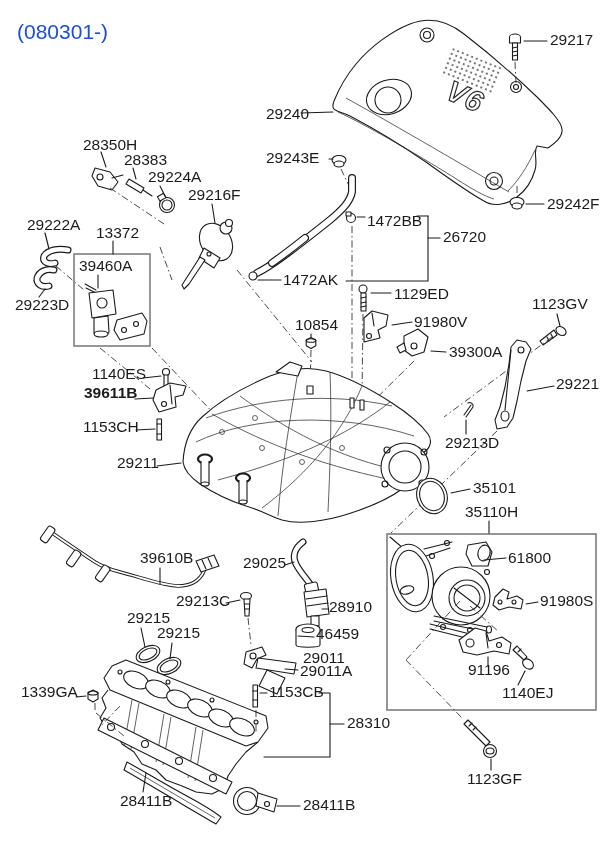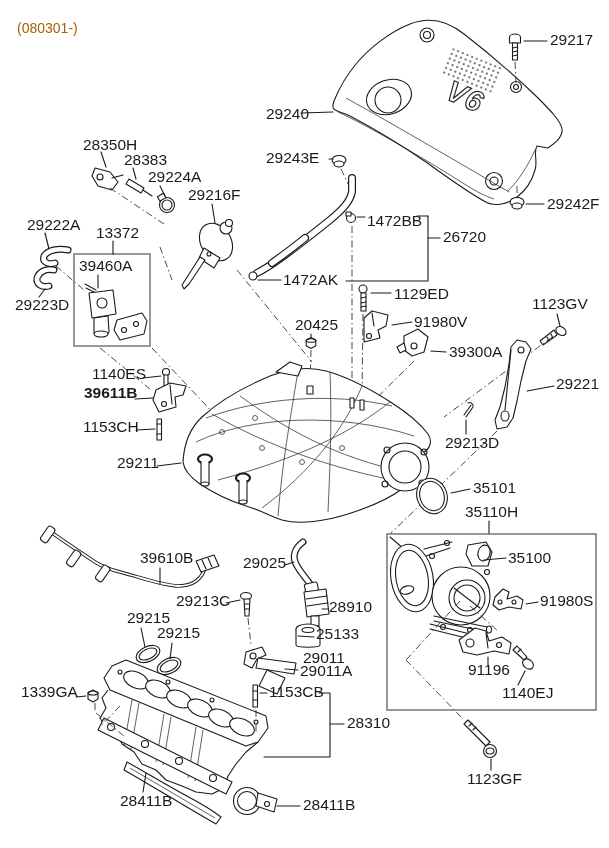--- a/index.html
+++ b/index.html
@@ -1,20 +1,20 @@
 <!DOCTYPE html>
 <html><head>
 <meta charset="utf-8">
 <style>
   html,body{margin:0;padding:0;background:#fff;}
   .canvas{position:relative;width:609px;height:848px;background:#ffffff;overflow:hidden;
           font-family:"Liberation Sans",sans-serif;}
   .canvas svg{position:absolute;left:0;top:0;}
   .part-label{position:absolute;font-size:15.5px;line-height:14px;color:#1b1b1b;white-space:nowrap;}
-  .hdr{position:absolute;font-size:14px;color:#a16207;white-space:nowrap;}
+  .hdr{position:absolute;font-size:21px;color:#1d4ed8;white-space:nowrap;}
   
   .s{stroke:#1b1b1b;stroke-width:1.1;fill:none;stroke-linejoin:round;stroke-linecap:round;}
   .w{stroke:#1b1b1b;stroke-width:1.1;fill:#ffffff;stroke-linejoin:round;}
   .t{stroke:#2e2e2e;stroke-width:.75;fill:none;}
   .dd{stroke:#333;stroke-width:.9;fill:none;stroke-dasharray:7 3 1.5 3;}
   .pb{stroke:#7d7d7d;stroke-width:1.6;fill:none;}
   .th2{stroke:#1b1b1b;stroke-width:2.2;fill:#fff;}
   .hoseO{stroke:#1b1b1b;stroke-width:8;fill:none;stroke-linecap:round;}
   .hoseI{stroke:#fff;stroke-width:5.6;fill:none;stroke-linecap:round;}
   .hoseO2{stroke:#1b1b1b;stroke-width:7;fill:none;stroke-linecap:round;}
@@ -460,40 +460,40 @@
       <div class="part-label" style="left: 188px; top: 188px;">29216F</div>
       <div class="part-label" style="left: 27px; top: 218px;">29222A</div>
       <div class="part-label" style="left: 96px; top: 226px;">13372</div>
       <div class="part-label" style="left: 79px; top: 259px;">39460A</div>
       <div class="part-label" style="left: 15px; top: 298px;">29223D</div>
       <div class="part-label" style="left: 367px; top: 214px;">1472BB</div>
       <div class="part-label" style="left: 443px; top: 230px;">26720</div>
       <div class="part-label" style="left: 283px; top: 273px;">1472AK</div>
       <div class="part-label" style="left: 394px; top: 287px;">1129ED</div>
       <div class="part-label" style="left: 532px; top: 297px;">1123GV</div>
-      <div class="part-label" style="left: 295px; top: 318px;">20425</div>
+      <div class="part-label" style="left: 295px; top: 318px;">10854</div>
       <div class="part-label" style="left: 414px; top: 315px;">91980V</div>
       <div class="part-label" style="left: 449px; top: 345px;">39300A</div>
       <div class="part-label" style="left: 556px; top: 377px;">29221</div>
       <div class="part-label" style="left: 92px; top: 367px;">1140ES</div>
       <div class="part-label" style="left: 84px; top: 386px; font-weight: bold;">39611B</div>
       <div class="part-label" style="left: 83px; top: 420px;">1153CH</div>
       <div class="part-label" style="left: 117px; top: 456px;">29211</div>
       <div class="part-label" style="left: 445px; top: 436px;">29213D</div>
       <div class="part-label" style="left: 473px; top: 481px;">35101</div>
       <div class="part-label" style="left: 465px; top: 505px;">35110H</div>
-      <div class="part-label" style="left: 508px; top: 551px;">35100</div>
+      <div class="part-label" style="left: 508px; top: 551px;">61800</div>
       <div class="part-label" style="left: 540px; top: 594px;">91980S</div>
       <div class="part-label" style="left: 140px; top: 551px;">39610B</div>
       <div class="part-label" style="left: 243px; top: 556px;">29025</div>
       <div class="part-label" style="left: 176px; top: 594px;">29213C</div>
       <div class="part-label" style="left: 127px; top: 611px;">29215</div>
       <div class="part-label" style="left: 157px; top: 626px;">29215</div>
       <div class="part-label" style="left: 329px; top: 600px;">28910</div>
-      <div class="part-label" style="left: 316px; top: 627px;">25133</div>
+      <div class="part-label" style="left: 316px; top: 627px;">46459</div>
       <div class="part-label" style="left: 303px; top: 651px;">29011</div>
       <div class="part-label" style="left: 300px; top: 664px;">29011A</div>
       <div class="part-label" style="left: 21px; top: 685px;">1339GA</div>
       <div class="part-label" style="left: 269px; top: 685px;">1153CB</div>
       <div class="part-label" style="left: 347px; top: 716px;">28310</div>
       <div class="part-label" style="left: 468px; top: 663px;">91196</div>
       <div class="part-label" style="left: 502px; top: 686px;">1140EJ</div>
       <div class="part-label" style="left: 120px; top: 794px;">28411B</div>
       <div class="part-label" style="left: 303px; top: 798px;">28411B</div>
       <div class="part-label" style="left: 467px; top: 772px;">1123GF</div>

